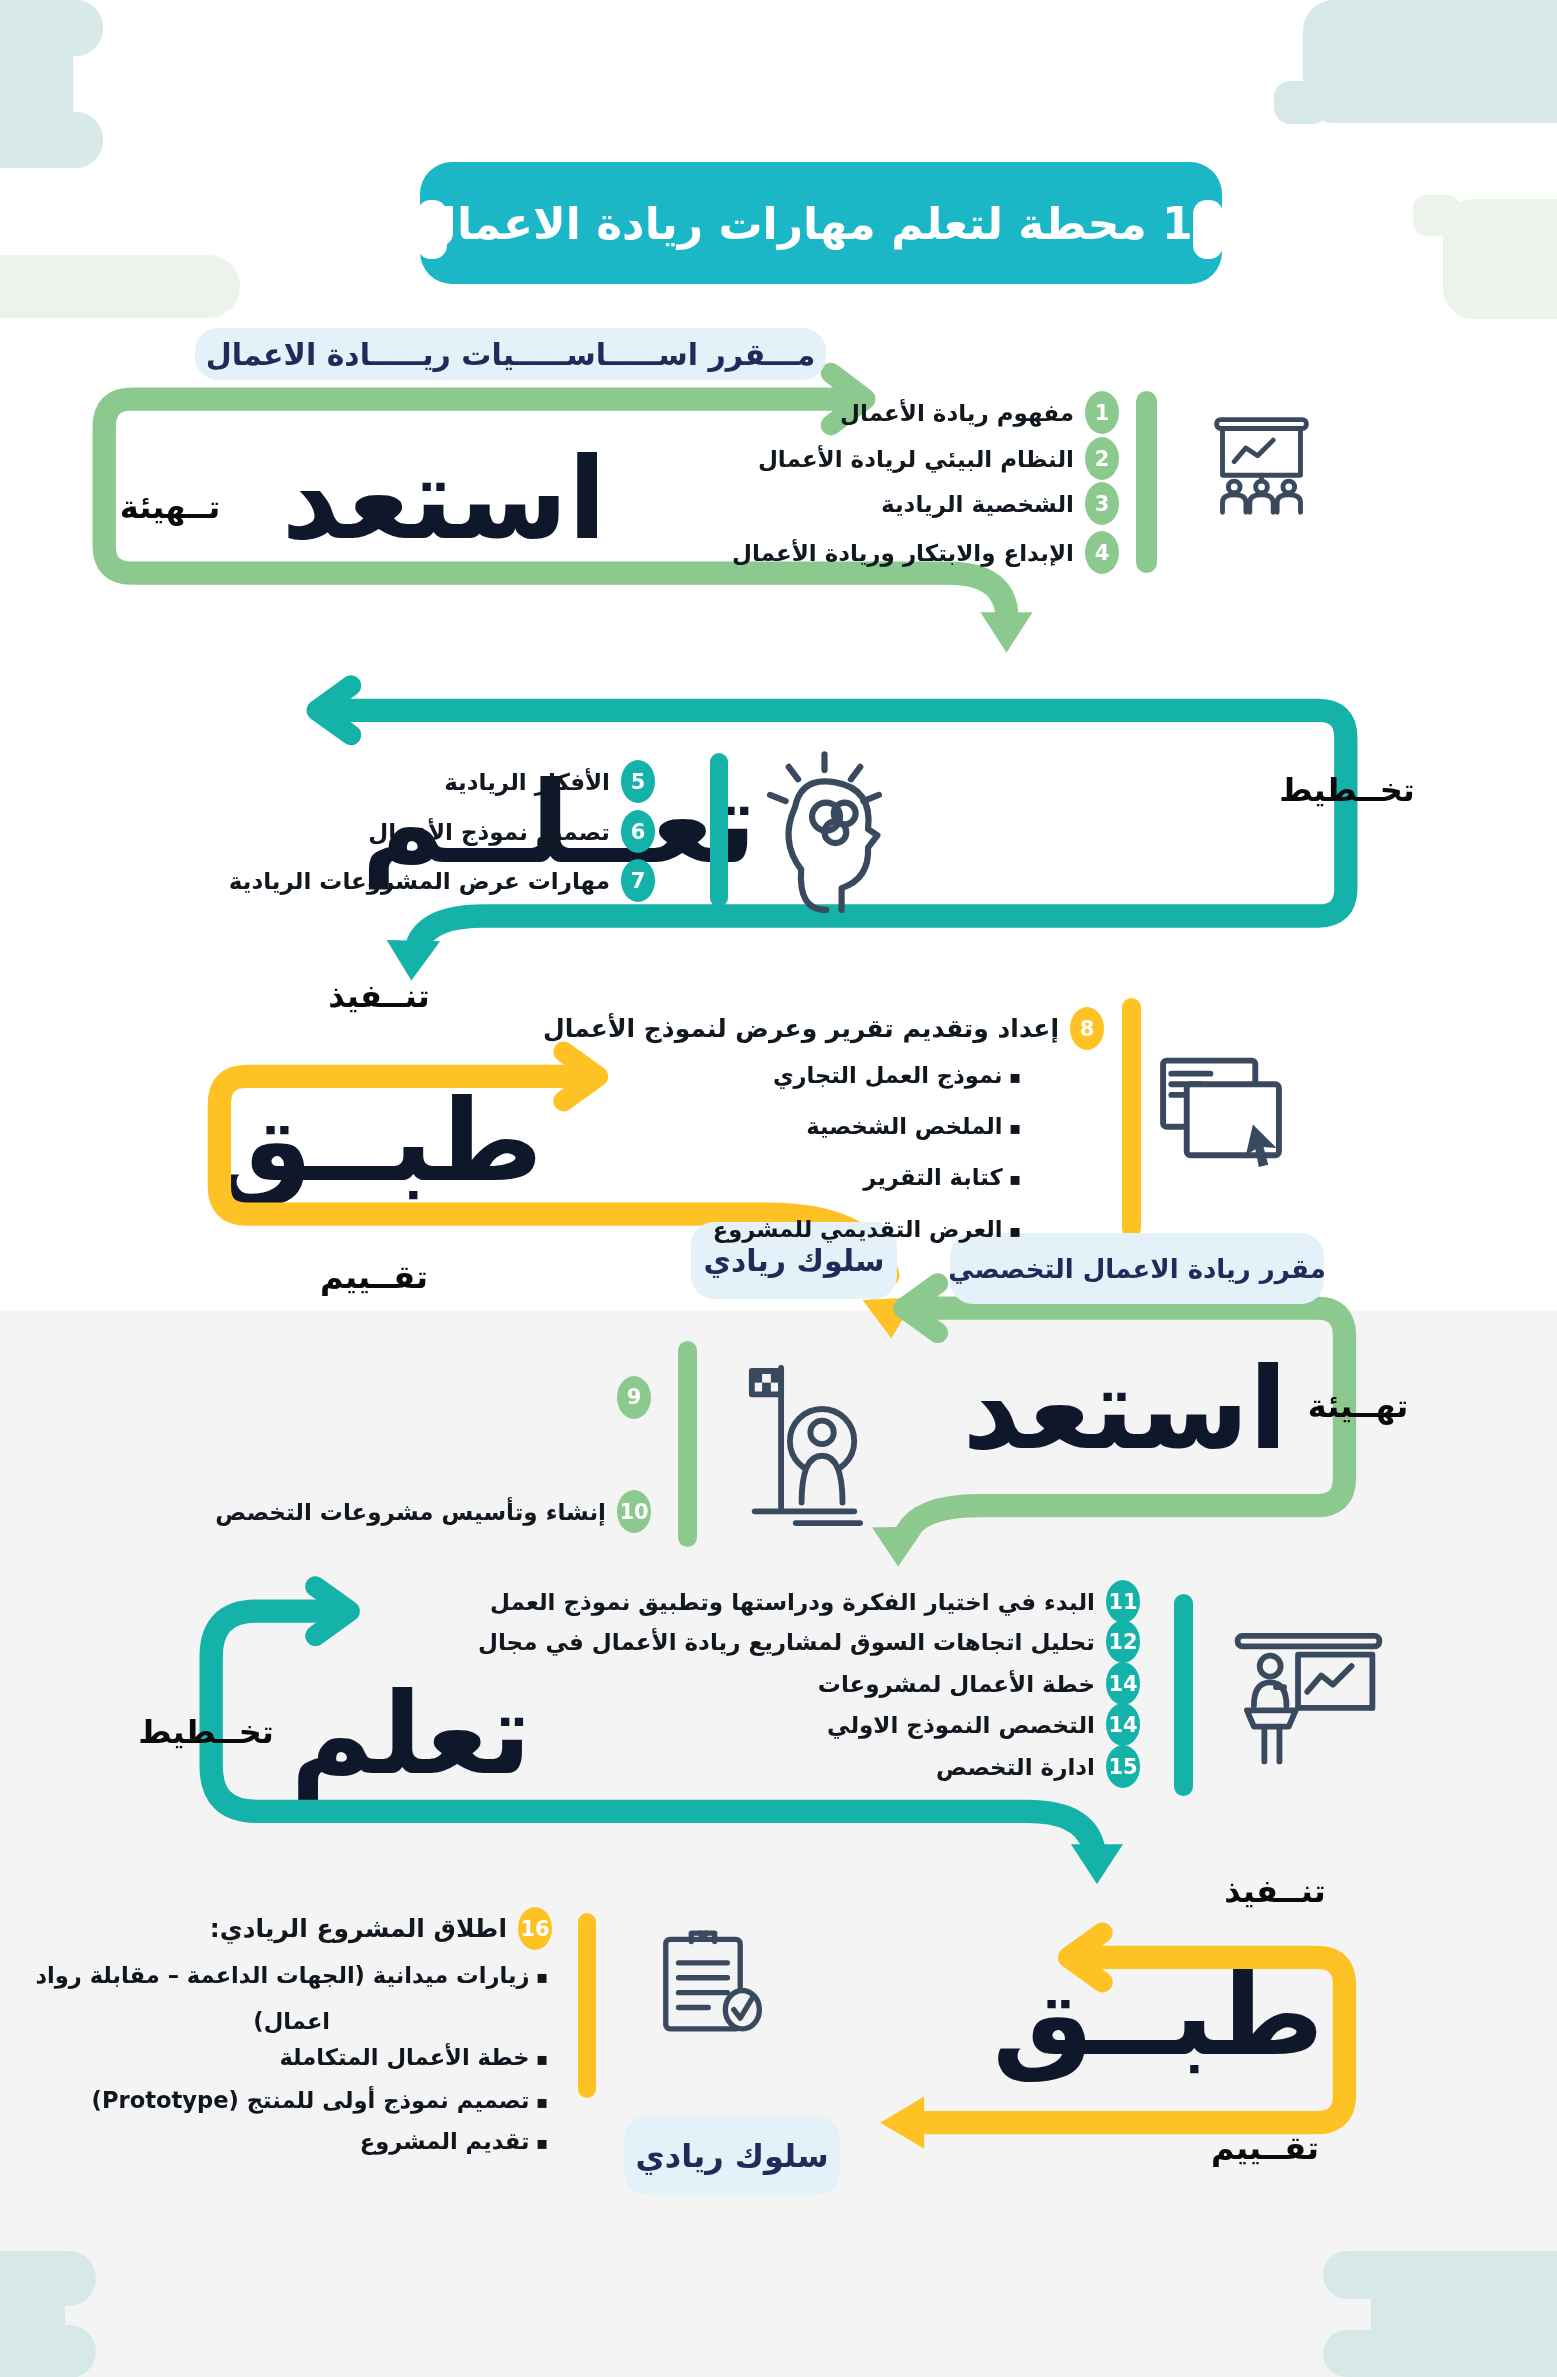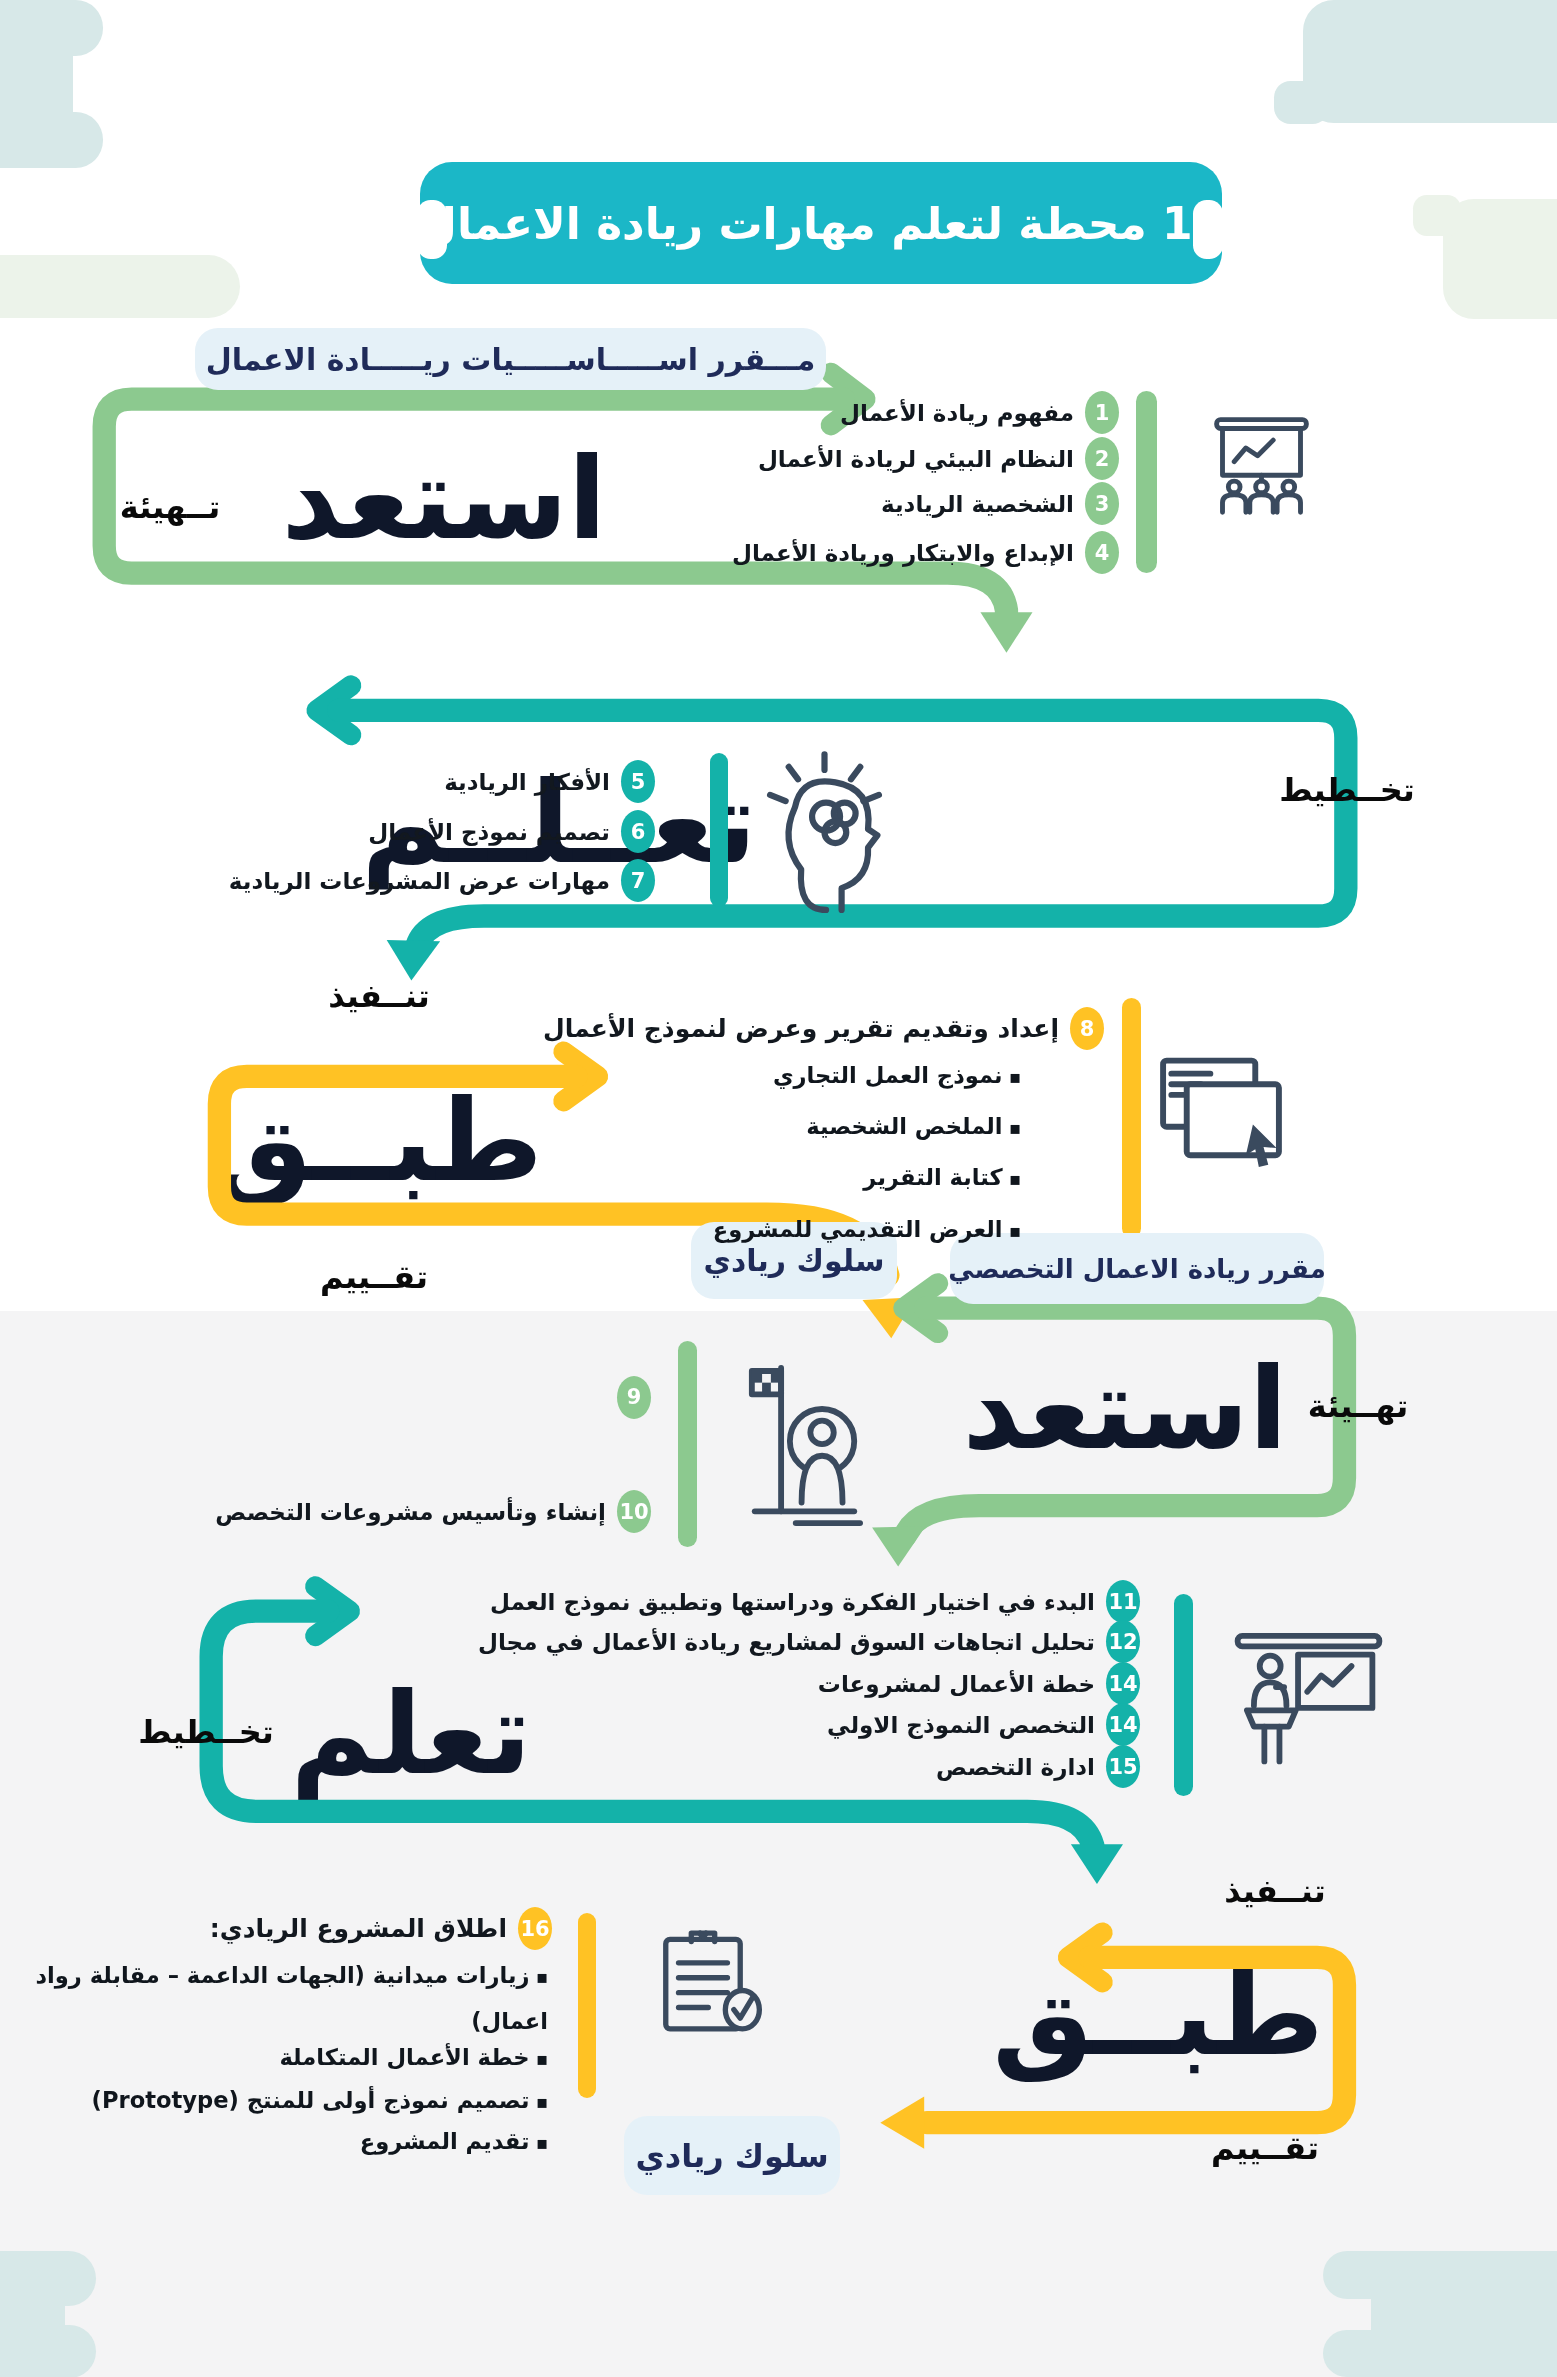--- a/index.html
+++ b/index.html
@@ -26,21 +26,21 @@
   .badge{width:34px;height:43px;border-radius:50%;display:flex;align-items:center;justify-content:center;
          color:#fff;font-weight:800;font-size:21px;flex:0 0 auto;font-family:"DejaVu Sans",sans-serif;}
   .badge.g{background:#8CC98F;}
   .badge.t{background:#14B2A9;}
   .badge.y{background:#FFC224;}
   .vbar{position:absolute;border-radius:12.3px;z-index:3;}
   .vbar.g{background:#8CC98F;}
   .vbar.t{background:#14B2A9;}
   .vbar.y{background:#FFC224;}
   .bullet{position:absolute;direction:rtl;font-size:22.6px;font-weight:600;color:#10161D;
-          white-space:pre-line;line-height:44px;text-align:right;z-index:4;}
+          white-space:pre-line;line-height:44px;text-align:center;z-index:4;}
   .bullet::before{content:"▪  ";font-size:18px;}
   .wrap2{line-height:66px;}
   .icon{position:absolute;z-index:4;}
   .icon svg{stroke:#3A4A5E;fill:none;stroke-linecap:round;stroke-linejoin:round;}
 </style>
 </head>
 <body>
 
 <div class="poster">
 
@@ -96,21 +96,21 @@
       <path d="M1284 3096 L1348 3058 L1348 3134 Z" fill="#FFC224" stroke="none"></path>
     </g>
   </svg>
 
   <div class="abs banner">
     <div class="banner-title">16 محطة لتعلم مهارات ريادة الاعمال</div>
   </div>
   <div class="abs notch" style="left:417px;"></div>
   <div class="abs notch" style="left:1193px;"></div>
 
-  <div class="bubble" style="left:195px;top:328px;width:631px;height:62px;font-size:30px;">
+  <div class="bubble" style="left:195px;top:328px;width:631px;height:52px;font-size:30px;">
     <span>مـــقرر اســـــاســـــيات ريـــــادة الاعمال</span>
   </div>
 
   <div class="stage-label" style="left:170px;top:507px;">تــهيئة</div>
   <div class="stage-label" style="left:1347px;top:790px;">تخــطيط</div>
   <div class="stage-label" style="left:379px;top:996px;">تنــفيذ</div>
   <div class="stage-label" style="left:374px;top:1277px;">تقــييم</div>
 
   <div class="st-row" style="right:438px;top:391px;">
     <span class="badge g">1</span>

